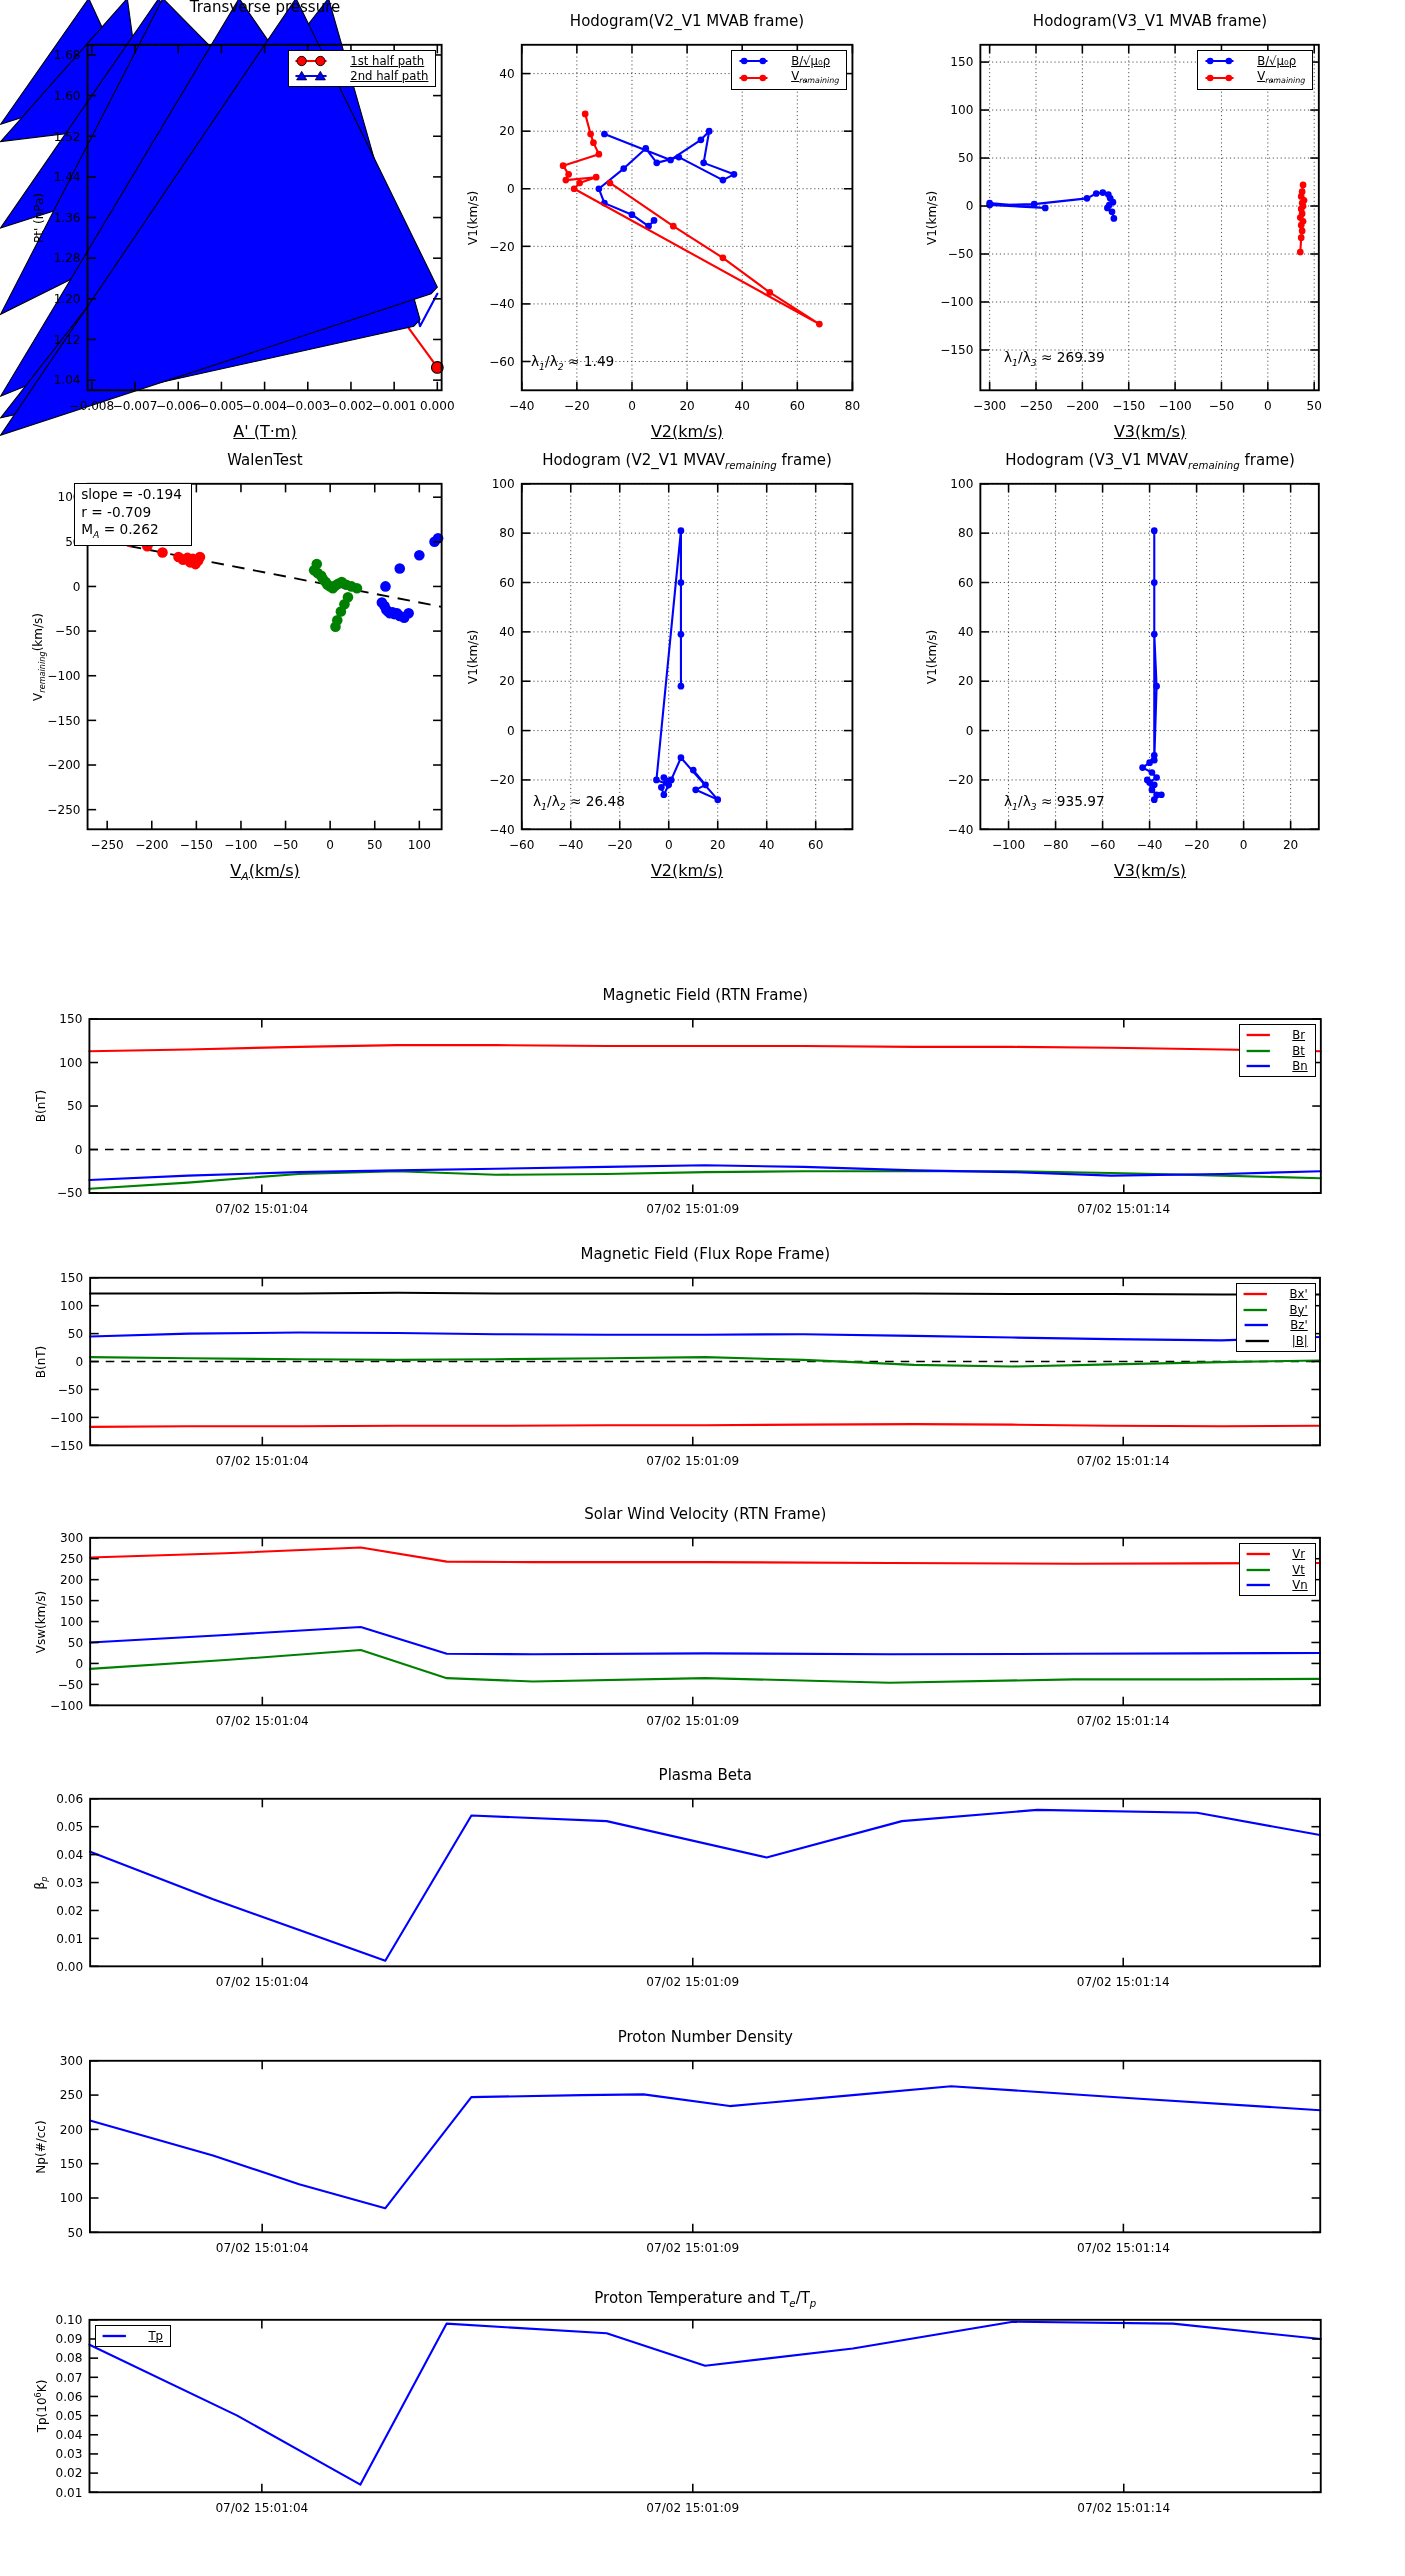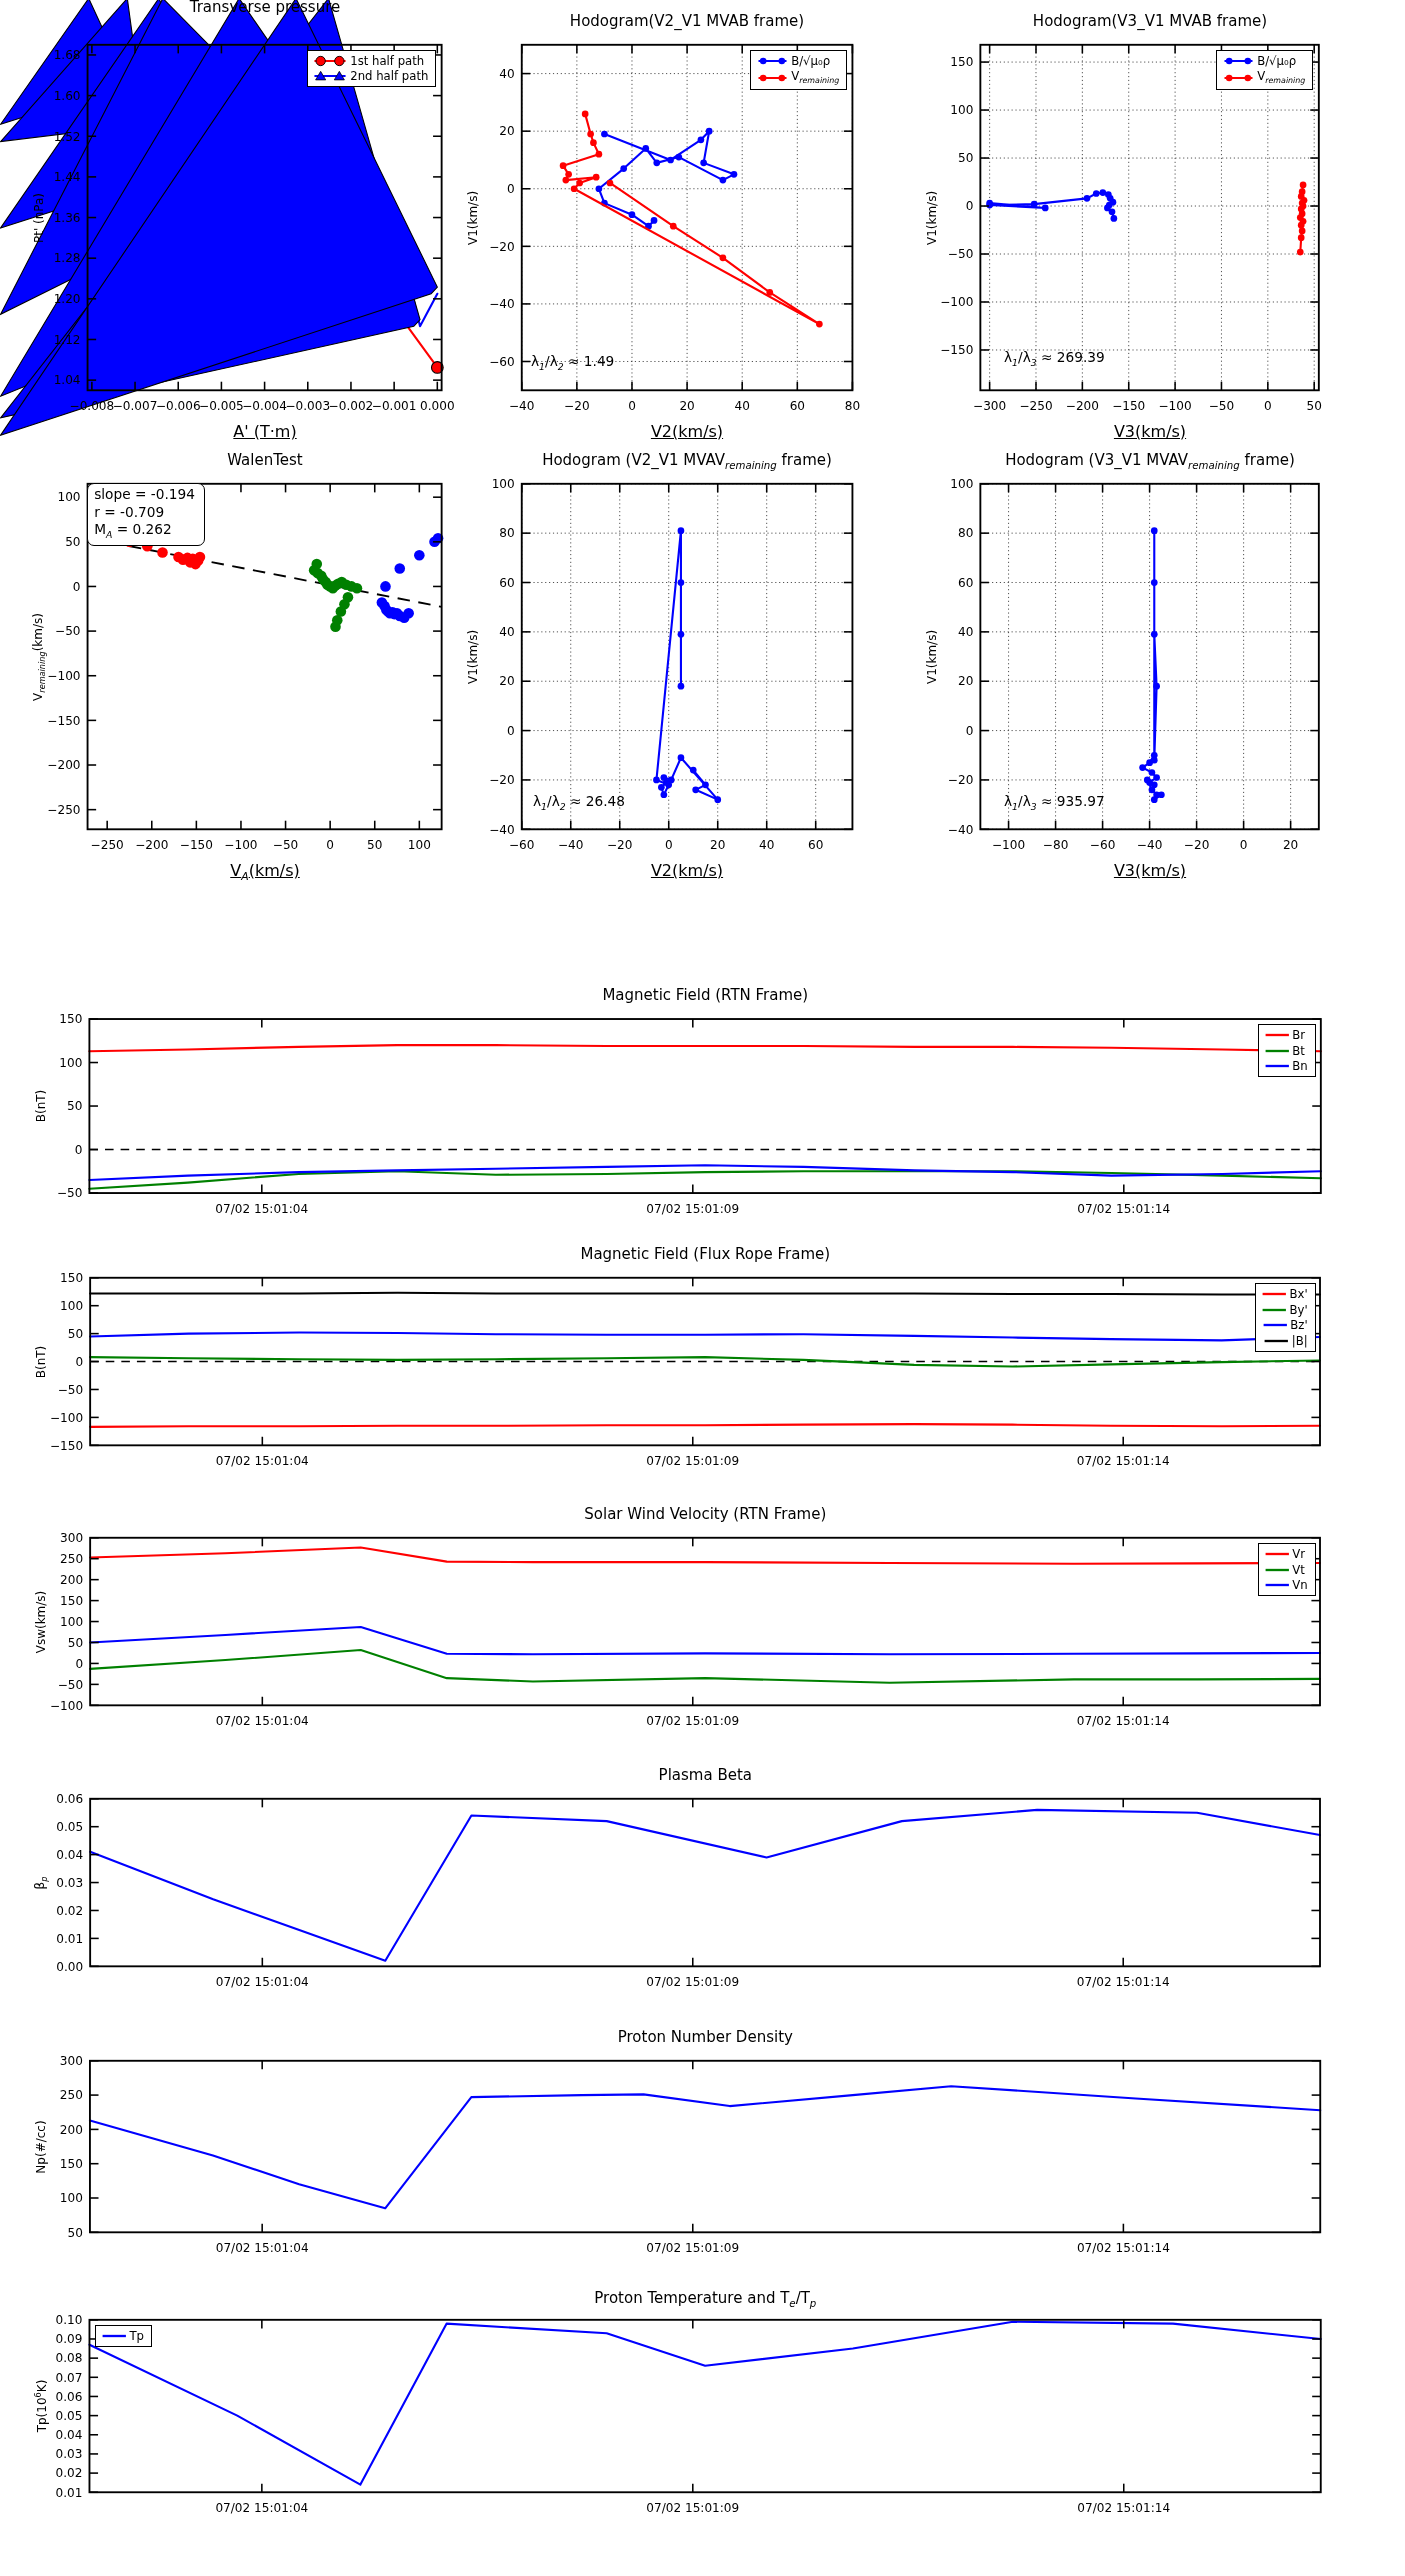--- a/index.html
+++ b/index.html
@@ -6,21 +6,21 @@
   .figure{position:relative;width:1405px;height:2576px;background:#ffffff;
           font-family:"DejaVu Sans","Liberation Sans",sans-serif;color:#000;}
   .chart{position:absolute;}
   .title{position:absolute;transform:translateX(-50%);white-space:nowrap;
          font-size:15px;color:#000;}
   .xlabel{position:absolute;transform:translateX(-50%);white-space:nowrap;font-size:16px;text-decoration:underline;}
   .ylabel{position:absolute;transform:translate(-50%,-50%) rotate(-90deg);
           white-space:nowrap;font-size:12px;}
   .legend{position:absolute;border:1.6px solid #000;background:#fff;padding:3.1px 7px 3.1px 4.7px;
           display:flex;flex-direction:column;gap:1.6px;font-size:11.7px;z-index:3;}
-  .legend .li{display:flex;align-items:center;gap:2px;white-space:nowrap;}
+  .legend .li{display:flex;align-items:center;gap:21px;white-space:nowrap;text-decoration:underline;}
   .ann{position:absolute;font-size:13.7px;white-space:nowrap;}
   .stats{position:absolute;border:1.6px solid #000;background:#fff;padding:2.3px 9.4px 3.9px 6.2px;
          font-size:13.7px;line-height:1.28;white-space:nowrap;z-index:3;}
   sub{font-size:68%;font-style:italic;}
   sup{font-size:68%;}
   svg{position:absolute;left:0;top:0;overflow:visible;}
 </style>
 </head>
 <body>
 
@@ -489,21 +489,21 @@
           <text x="103" y="311.6111111111111" text-anchor="end">−100</text>
           <text x="103" y="254.37596899224806" text-anchor="end">−50</text>
           <text x="103" y="197.140826873385" text-anchor="end">0</text>
           <text x="103" y="139.90568475452199" text-anchor="end">50</text>
           <text x="103" y="82.67054263565892" text-anchor="end">100</text>
         </g>
       </svg>
       <div class="title" style="left:265px;top:14px;">WalenTest</div>
       <div class="xlabel" style="left:265px;top:424px;">V<sub>A</sub>(km/s)</div>
       <div class="ylabel" style="left:39px;top:220px;">V<sub>remaining</sub>(km/s)</div>
-      <div class="stats" style="left: 87px; top: 46px; border-radius: 7px;">
+      <div class="stats" style="left: 74px; top: 46px;">
         <div>slope = -0.194</div>
         <div>r = -0.709</div>
         <div>M<sub>A</sub> = 0.262</div>
       </div>
     </div>
     <div class="chart" style="left: 434px; top: 437px; width: 436px; height: 450px;">
       <svg width="436" height="450" viewBox="0 0 558 577">
         <g>
           <line x1="112" y1="60" x2="112" y2="503" stroke="#333" stroke-width="1.1" stroke-dasharray="1.5 3.5"></line>
           <line x1="174.8148148148148" y1="60" x2="174.8148148148148" y2="503" stroke="#333" stroke-width="1.1" stroke-dasharray="1.5 3.5"></line>

